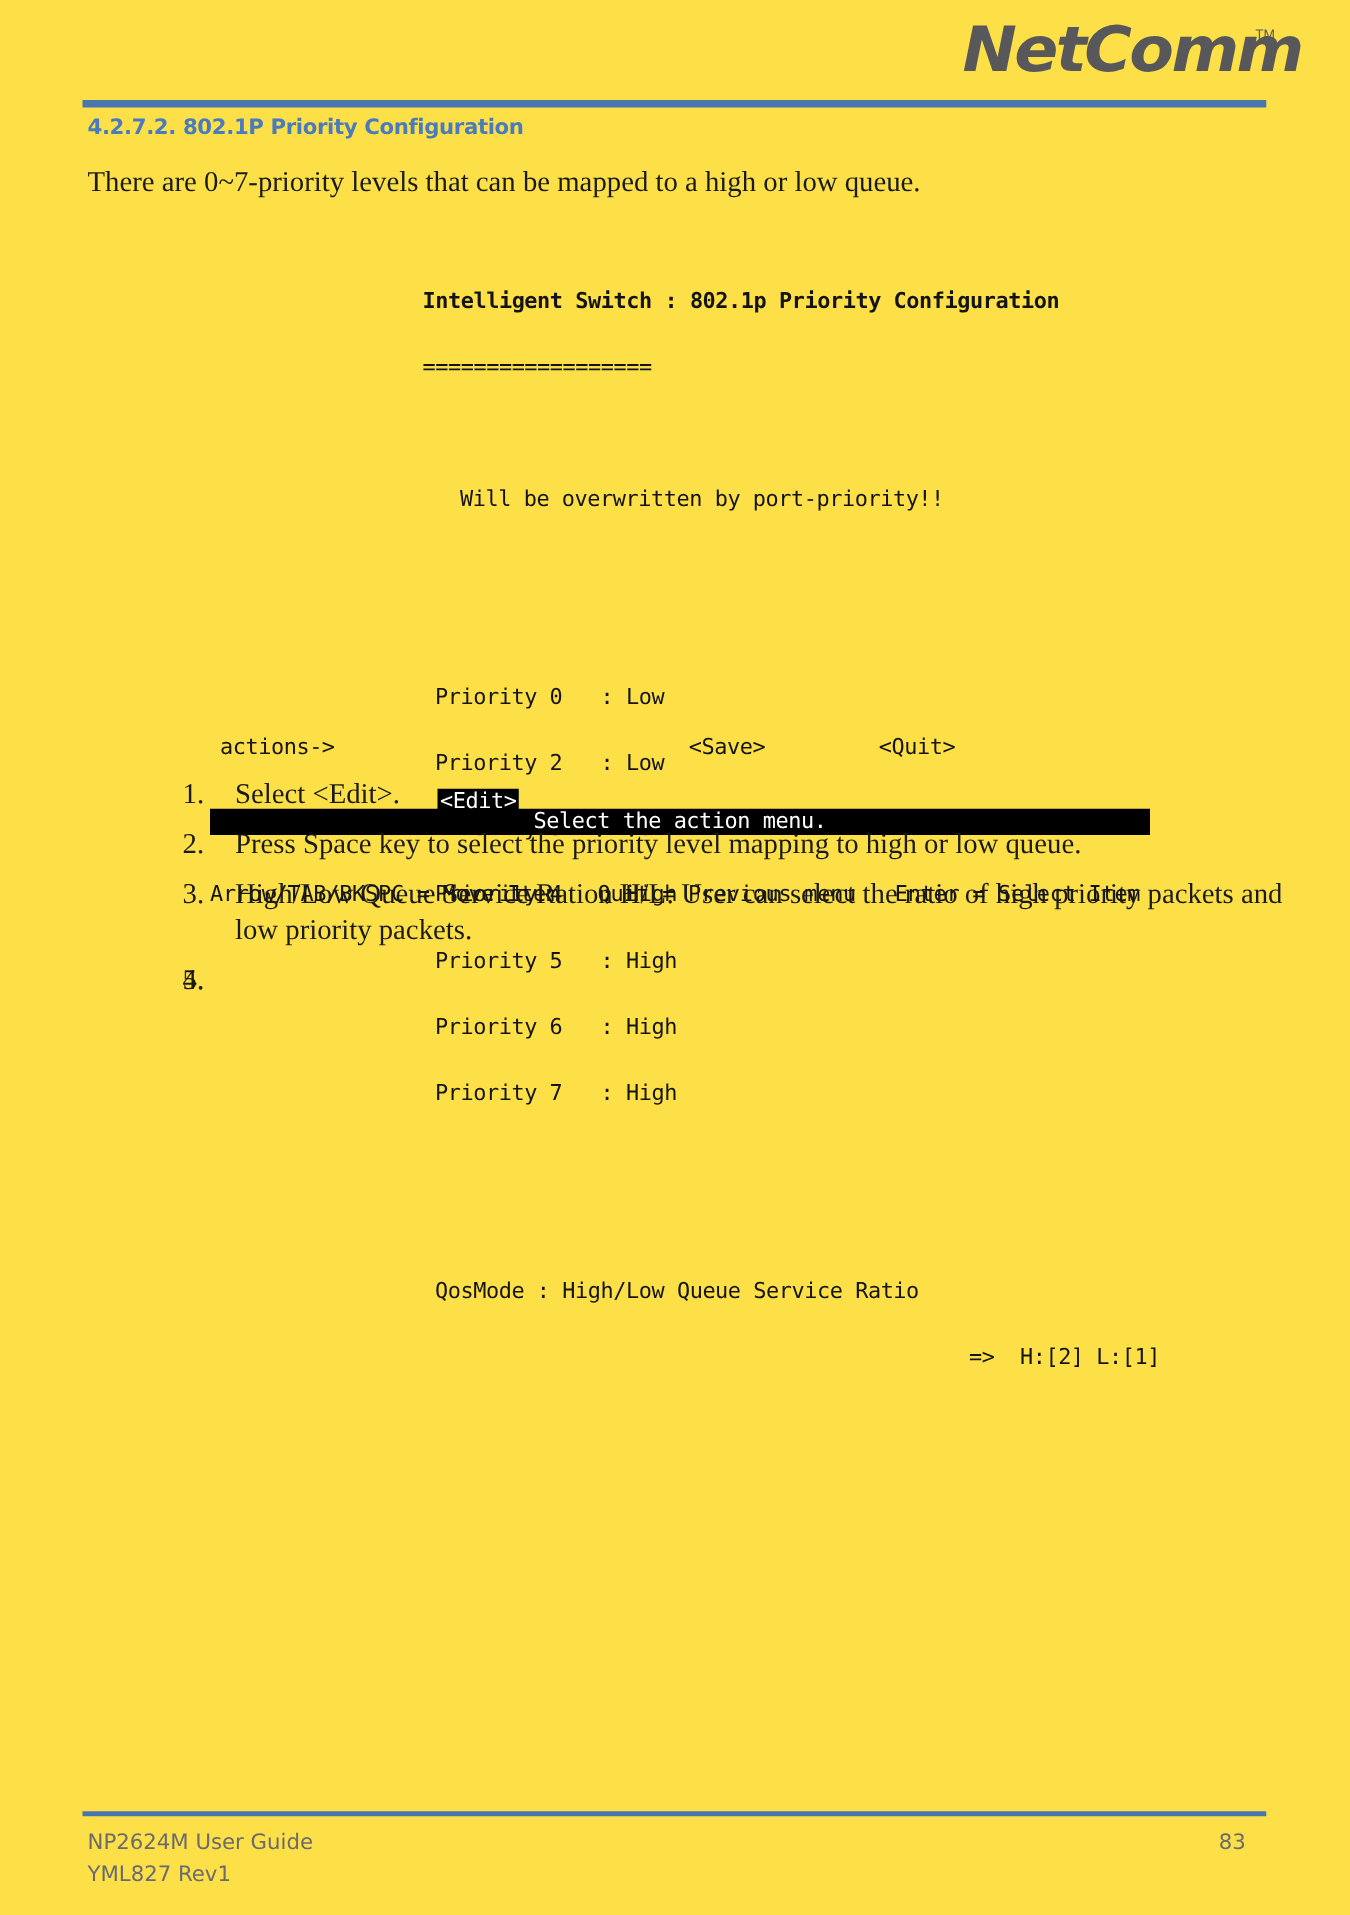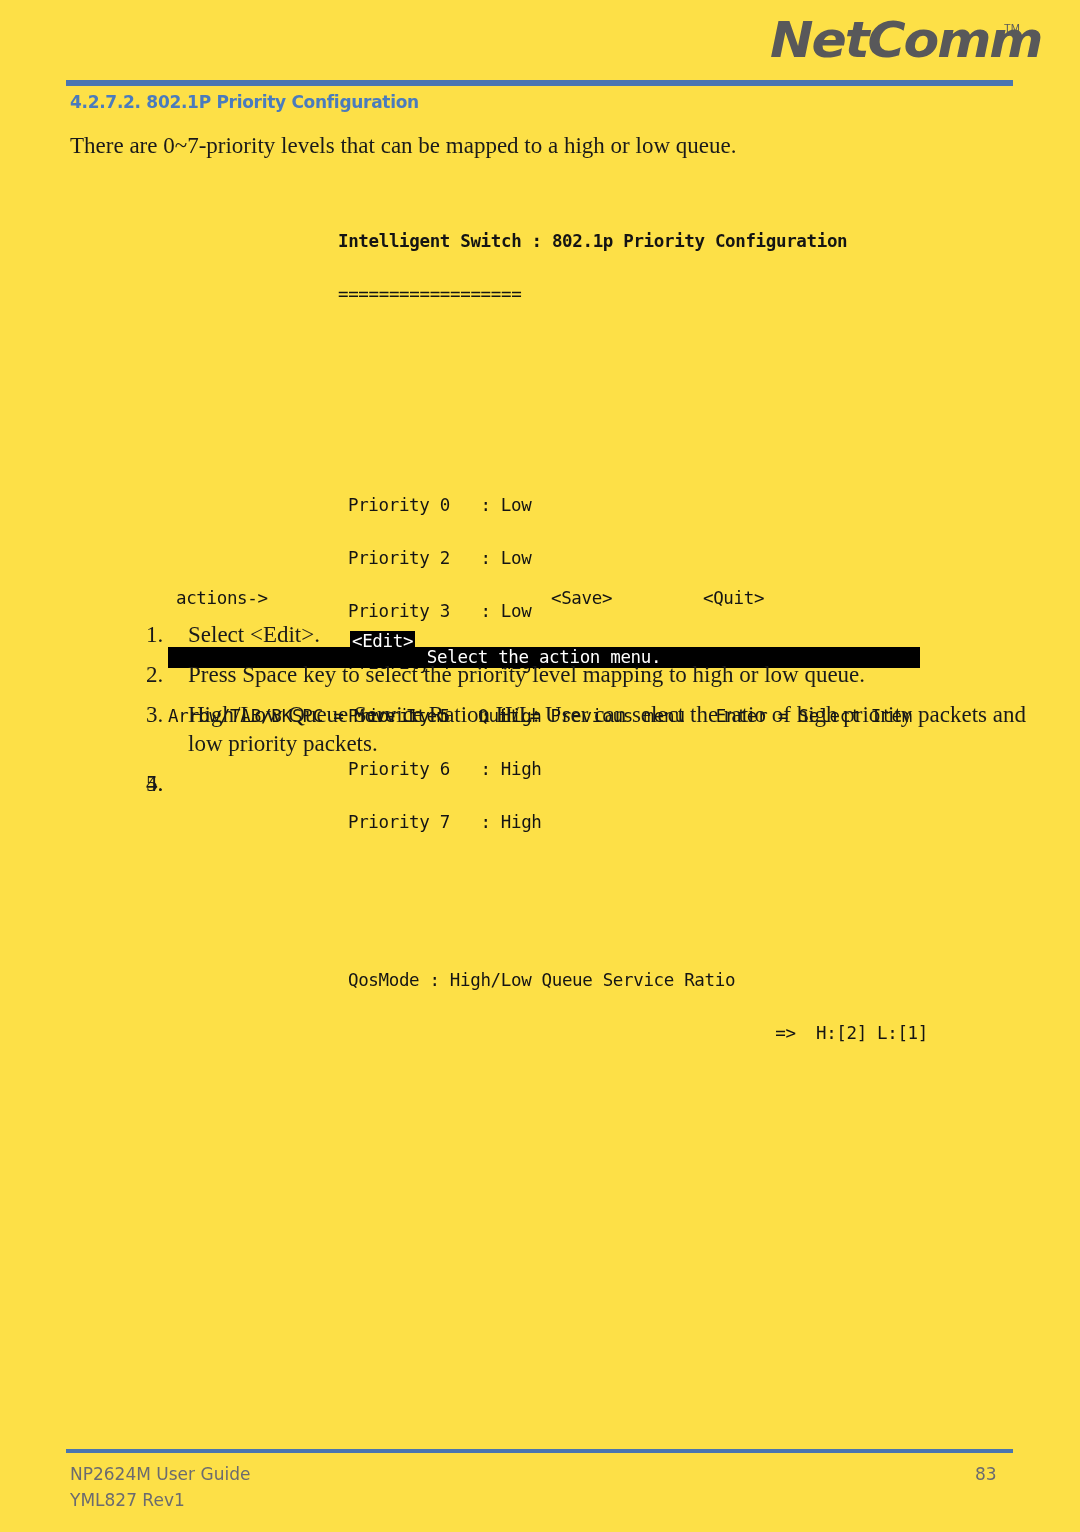--- a/index.html
+++ b/index.html
@@ -205,20 +205,21 @@
   <div id="header-rule"></div>
 
   <div id="section-heading">4.2.7.2. 802.1P Priority Configuration</div>
 
   <div id="intro-paragraph">There are 0~7-priority levels that can be mapped to a high or low queue.</div>
 
   <div id="terminal">
     <div class="tline indent-title">Intelligent Switch : 802.1p Priority Configuration</div>
     <div class="tline indent-rule">==================</div>
     <div class="spacer"></div>
+    <div class="tline indent-warn">Will be overwritten by port-priority!!</div>
     <div class="spacer"></div>
     <div class="spacer"></div>
     <div class="tline indent-prio">Priority 0   : Low</div>
     <div class="tline indent-prio">Priority 2   : Low</div>
     <div class="tline indent-prio">Priority 3   : Low</div>
     <div class="tline indent-prio">Priority 4   : High</div>
     <div class="tline indent-prio">Priority 5   : High</div>
     <div class="tline indent-prio">Priority 6   : High</div>
     <div class="tline indent-prio">Priority 7   : High</div>
     <div class="spacer"></div>

